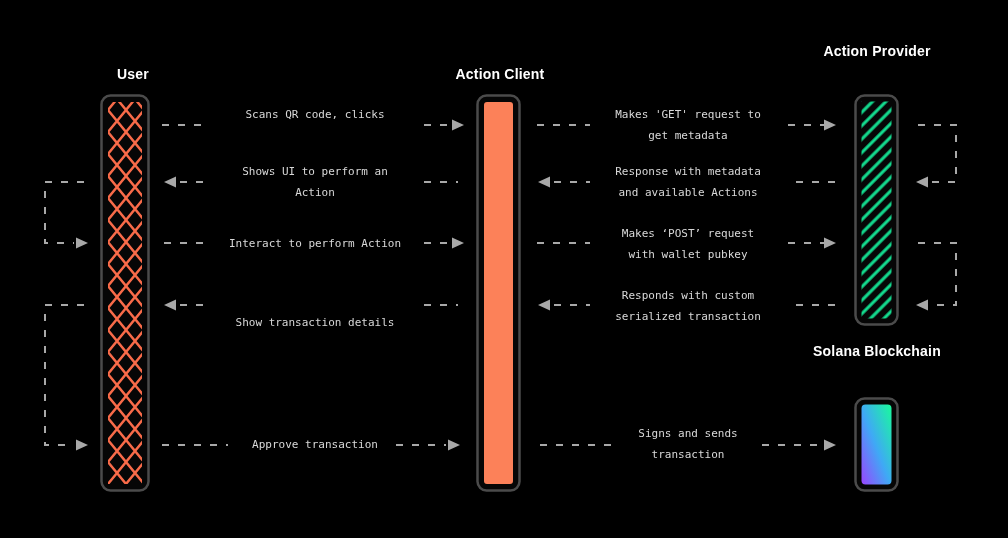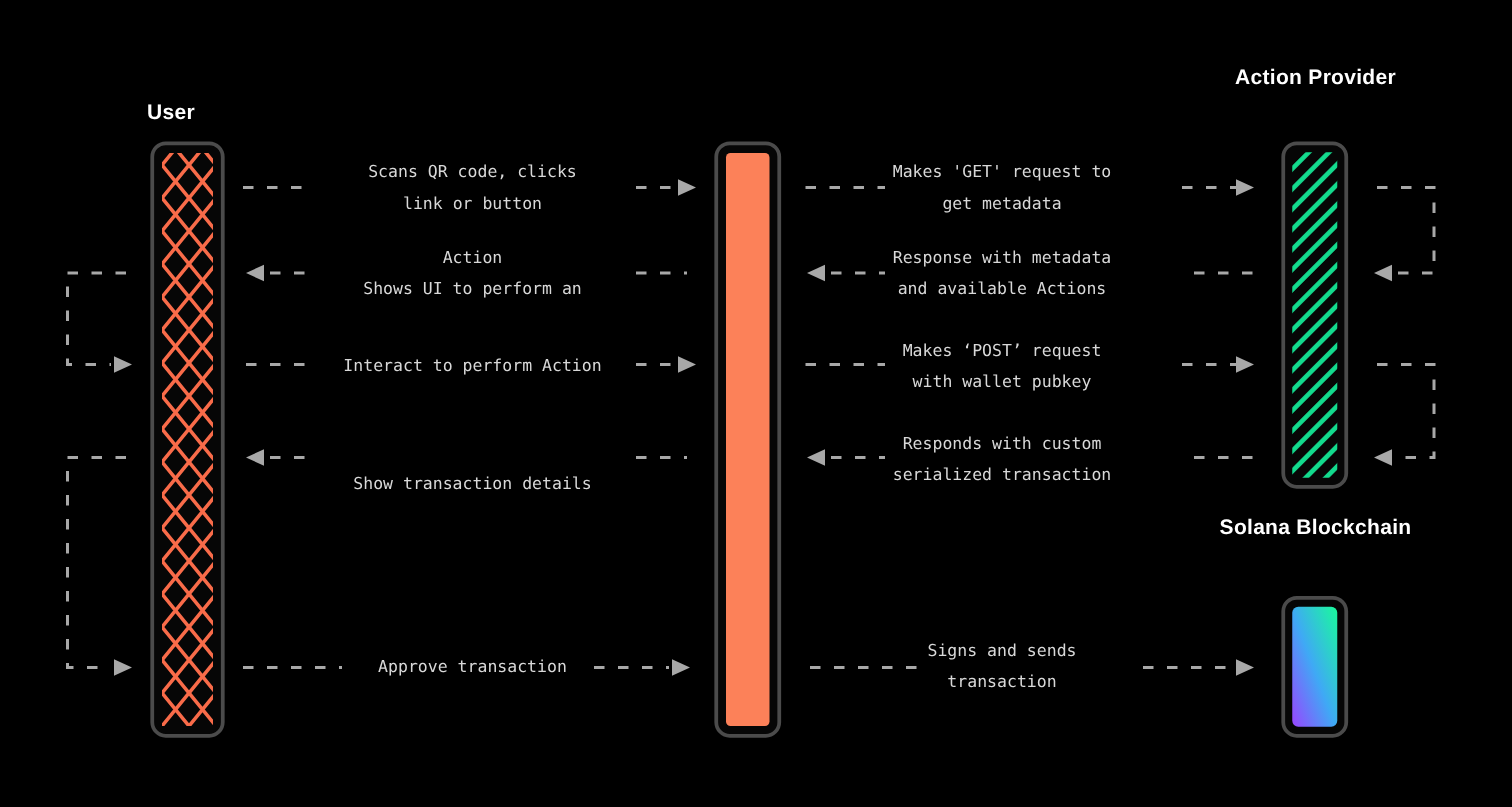--- a/index.html
+++ b/index.html
@@ -25,21 +25,21 @@
   }
   .msg{
     position:absolute;
     color:#D8D8D8;
     font-size:11px;
     line-height:21px;
     text-align:center;
     white-space:nowrap;
   }
   .lane-left{left:150px;width:330px;}
-  .lane-right{left:502px;width:332px;}
+  .lane-right{left:522px;width:332px;}
 </style>
 </head>
 <body>
 
 <div class="stage">
 
   <svg width="1008" height="538" viewBox="0 0 1008 538">
     <defs>
       <pattern id="xhatch" width="18" height="22" patternUnits="userSpaceOnUse">
         <path d="M0,0 L18,22 M18,0 L0,22" stroke="#F96B49" stroke-width="2.4" fill="none"></path>
@@ -137,31 +137,31 @@
     <g>
       <path class="dash" d="M918,125 H956 V182 H930"></path>
       <polygon class="ah" points="916,182 928,176.5 928,187.5"></polygon>
     </g>
     <g>
       <path class="dash" d="M918,243 H956 V305 H930"></path>
       <polygon class="ah" points="916,305 928,299.5 928,310.5"></polygon>
     </g>
   </svg>
 
-  <div class="hdr" style="left:64px;top:61px;width:100px;">User</div>
+  <div class="hdr" style="left:83px;top:61px;width:100px;">User</div>
+  <div class="hdr" style="left:420px;top:61px;width:160px;">Action Client</div>
   <div class="hdr" style="left:822px;top:38px;width:110px;">Action Provider</div>
   <div class="hdr" style="left:811px;top:338px;width:132px;">Solana Blockchain</div>
 
   <div class="msg lane-left" style="top:104px;">
     <div>Scans QR code, clicks</div>
-    <div>link or button</div>
   </div>
   <div class="msg lane-left" style="top:161px;">
+    <div>Shows UI to perform an</div>
     <div>Action</div>
-    <div>Shows UI to perform an</div>
   </div>
   <div class="msg lane-left" style="top:233px;">
     <div>Interact to perform Action</div>
   </div>
   <div class="msg lane-left" style="top:295px;margin-top:17px;">
     <div>Show transaction details</div>
   </div>
   <div class="msg lane-left" style="top:434px;">
     <div>Approve transaction</div>
   </div>

